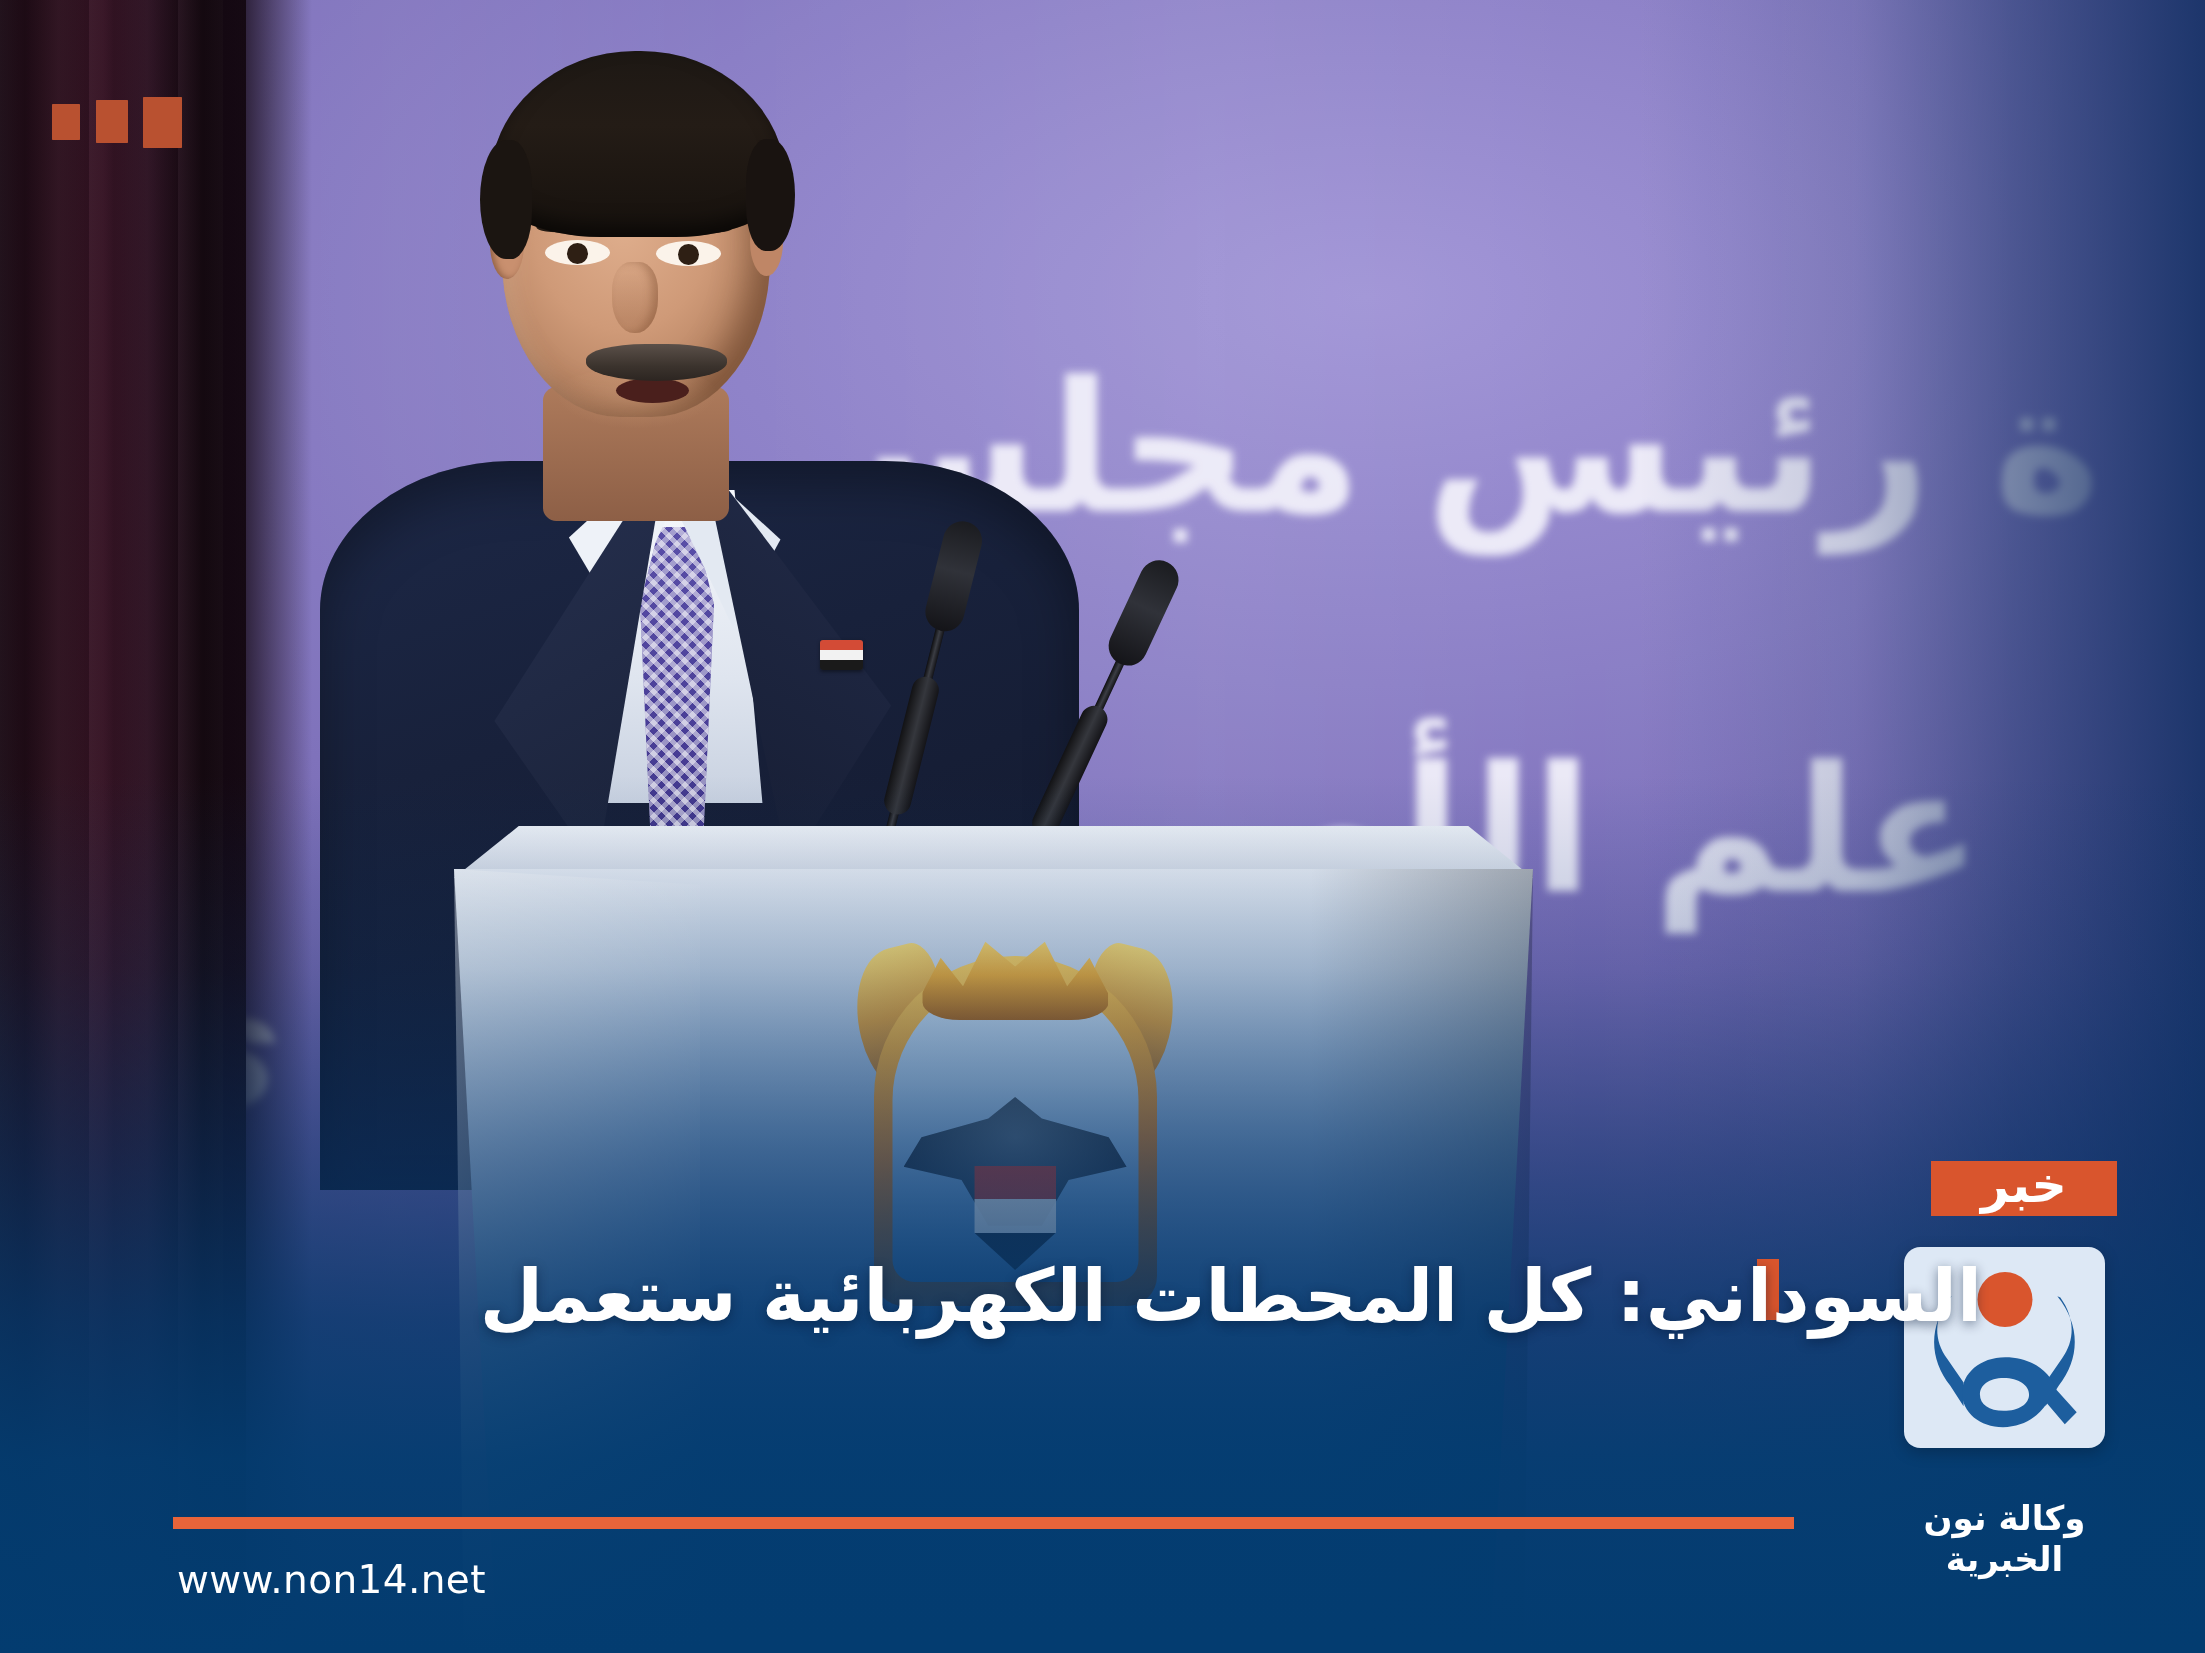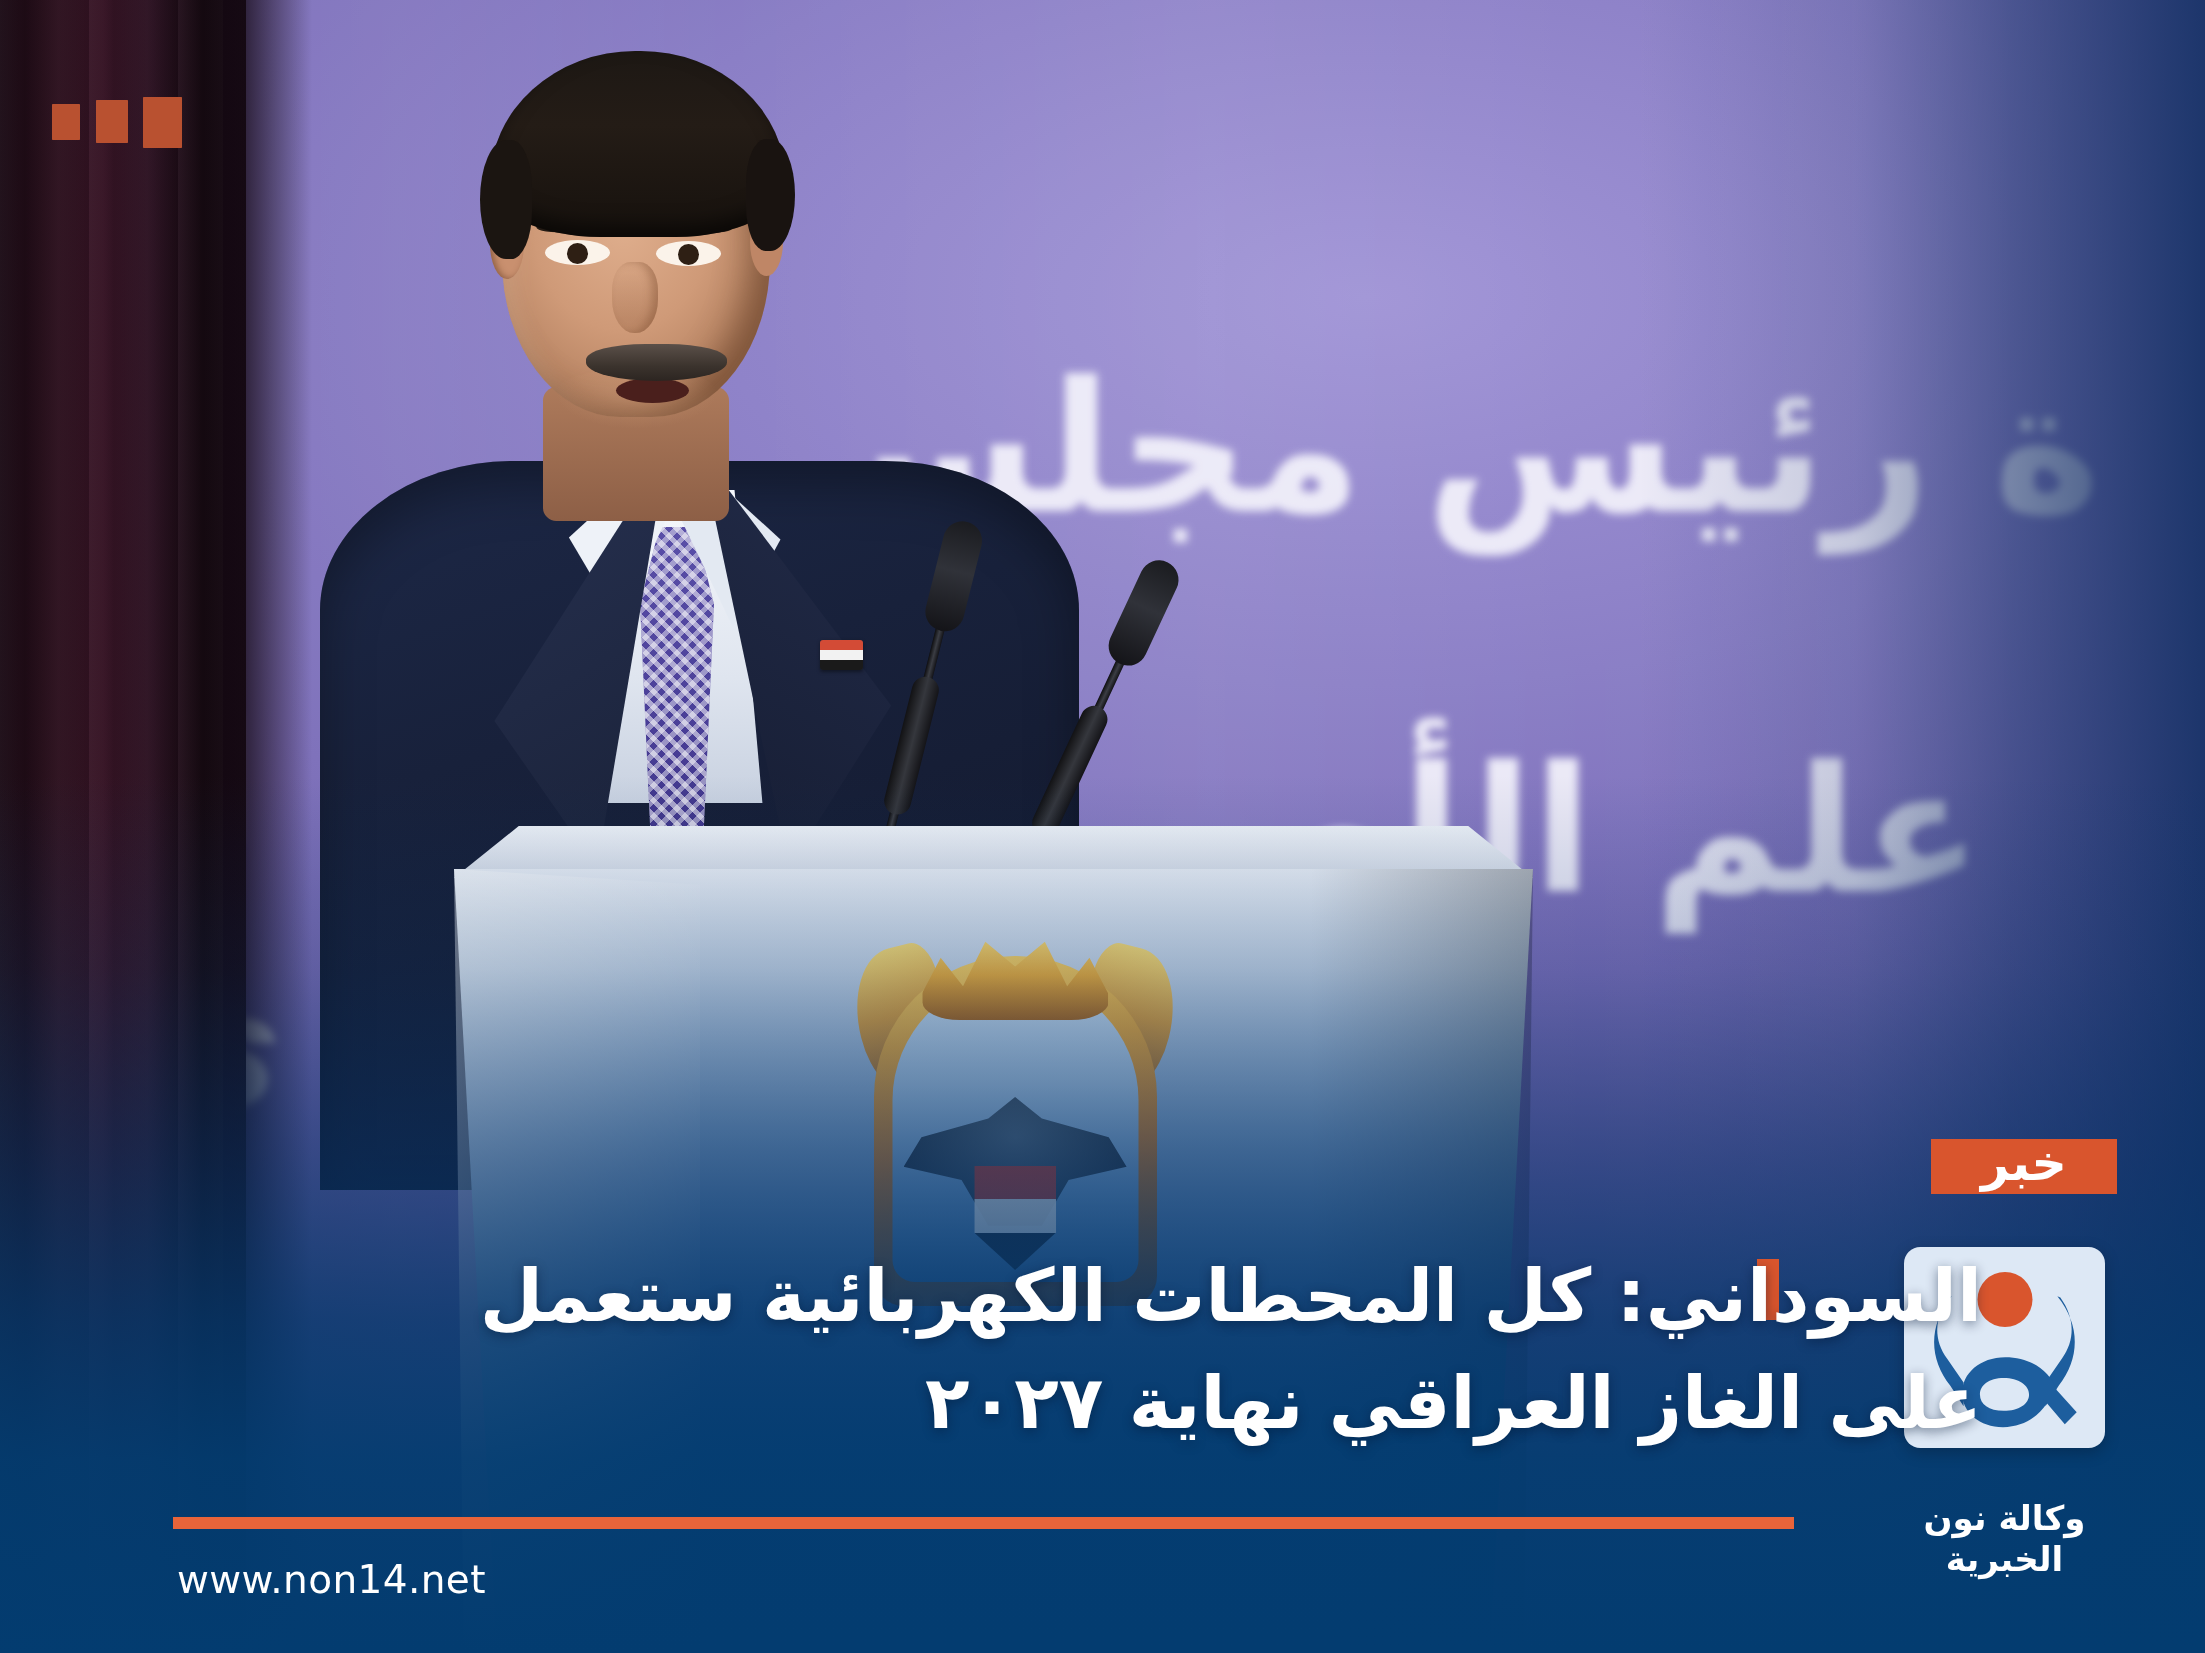--- a/index.html
+++ b/index.html
@@ -229,21 +229,21 @@
   
   .brandmark{position:absolute;left:52px;top:97px;display:flex;align-items:flex-start;gap:15.6px;}
   .brandmark i{display:block;background:#b95130;border-radius:0.7px;}
   .bm-1{width:39px;height:51px;}
   .bm-2{width:32px;height:43px;margin-top:3px;}
   .bm-3{width:28px;height:36px;margin-top:6.7px;}
 
   
   .badge{
     position:absolute;right:88px;top:1139px;
-    display:flex;align-items:flex-start;height:77px;
+    display:flex;align-items:flex-end;height:77px;
   }
   .badge-box{
     background:#d9552d;
     min-width:186px;
     display:flex;align-items:center;justify-content:center;
     color:#ffffff;font-size:49px;font-weight:700;line-height:1;
     padding:0 25px 6px 25px;
     letter-spacing:.01em;
   }
   .badge-tick{width:21px;background:#ffffff;margin-right:3px;}
@@ -390,21 +390,20 @@
                C 102 186, 114 176, 134 176 Z" fill="#1d5e9e"></path>
     </svg>
   </div>
 
   <div class="logo-caption">وكالة نون الخبرية</div>
 
   <div class="headline-tick"></div>
 
   <div class="headline">
     <div class="l1">السوداني: كل المحطات الكهربائية ستعمل</div>
-    <div class="l2">على الغاز العراقي نهاية ٢٠٢٧</div>
   </div>
 
   <div class="rule"></div>
 
   <div class="url">www.non14.net</div>
 
 </div>
 
 
 </body></html>

